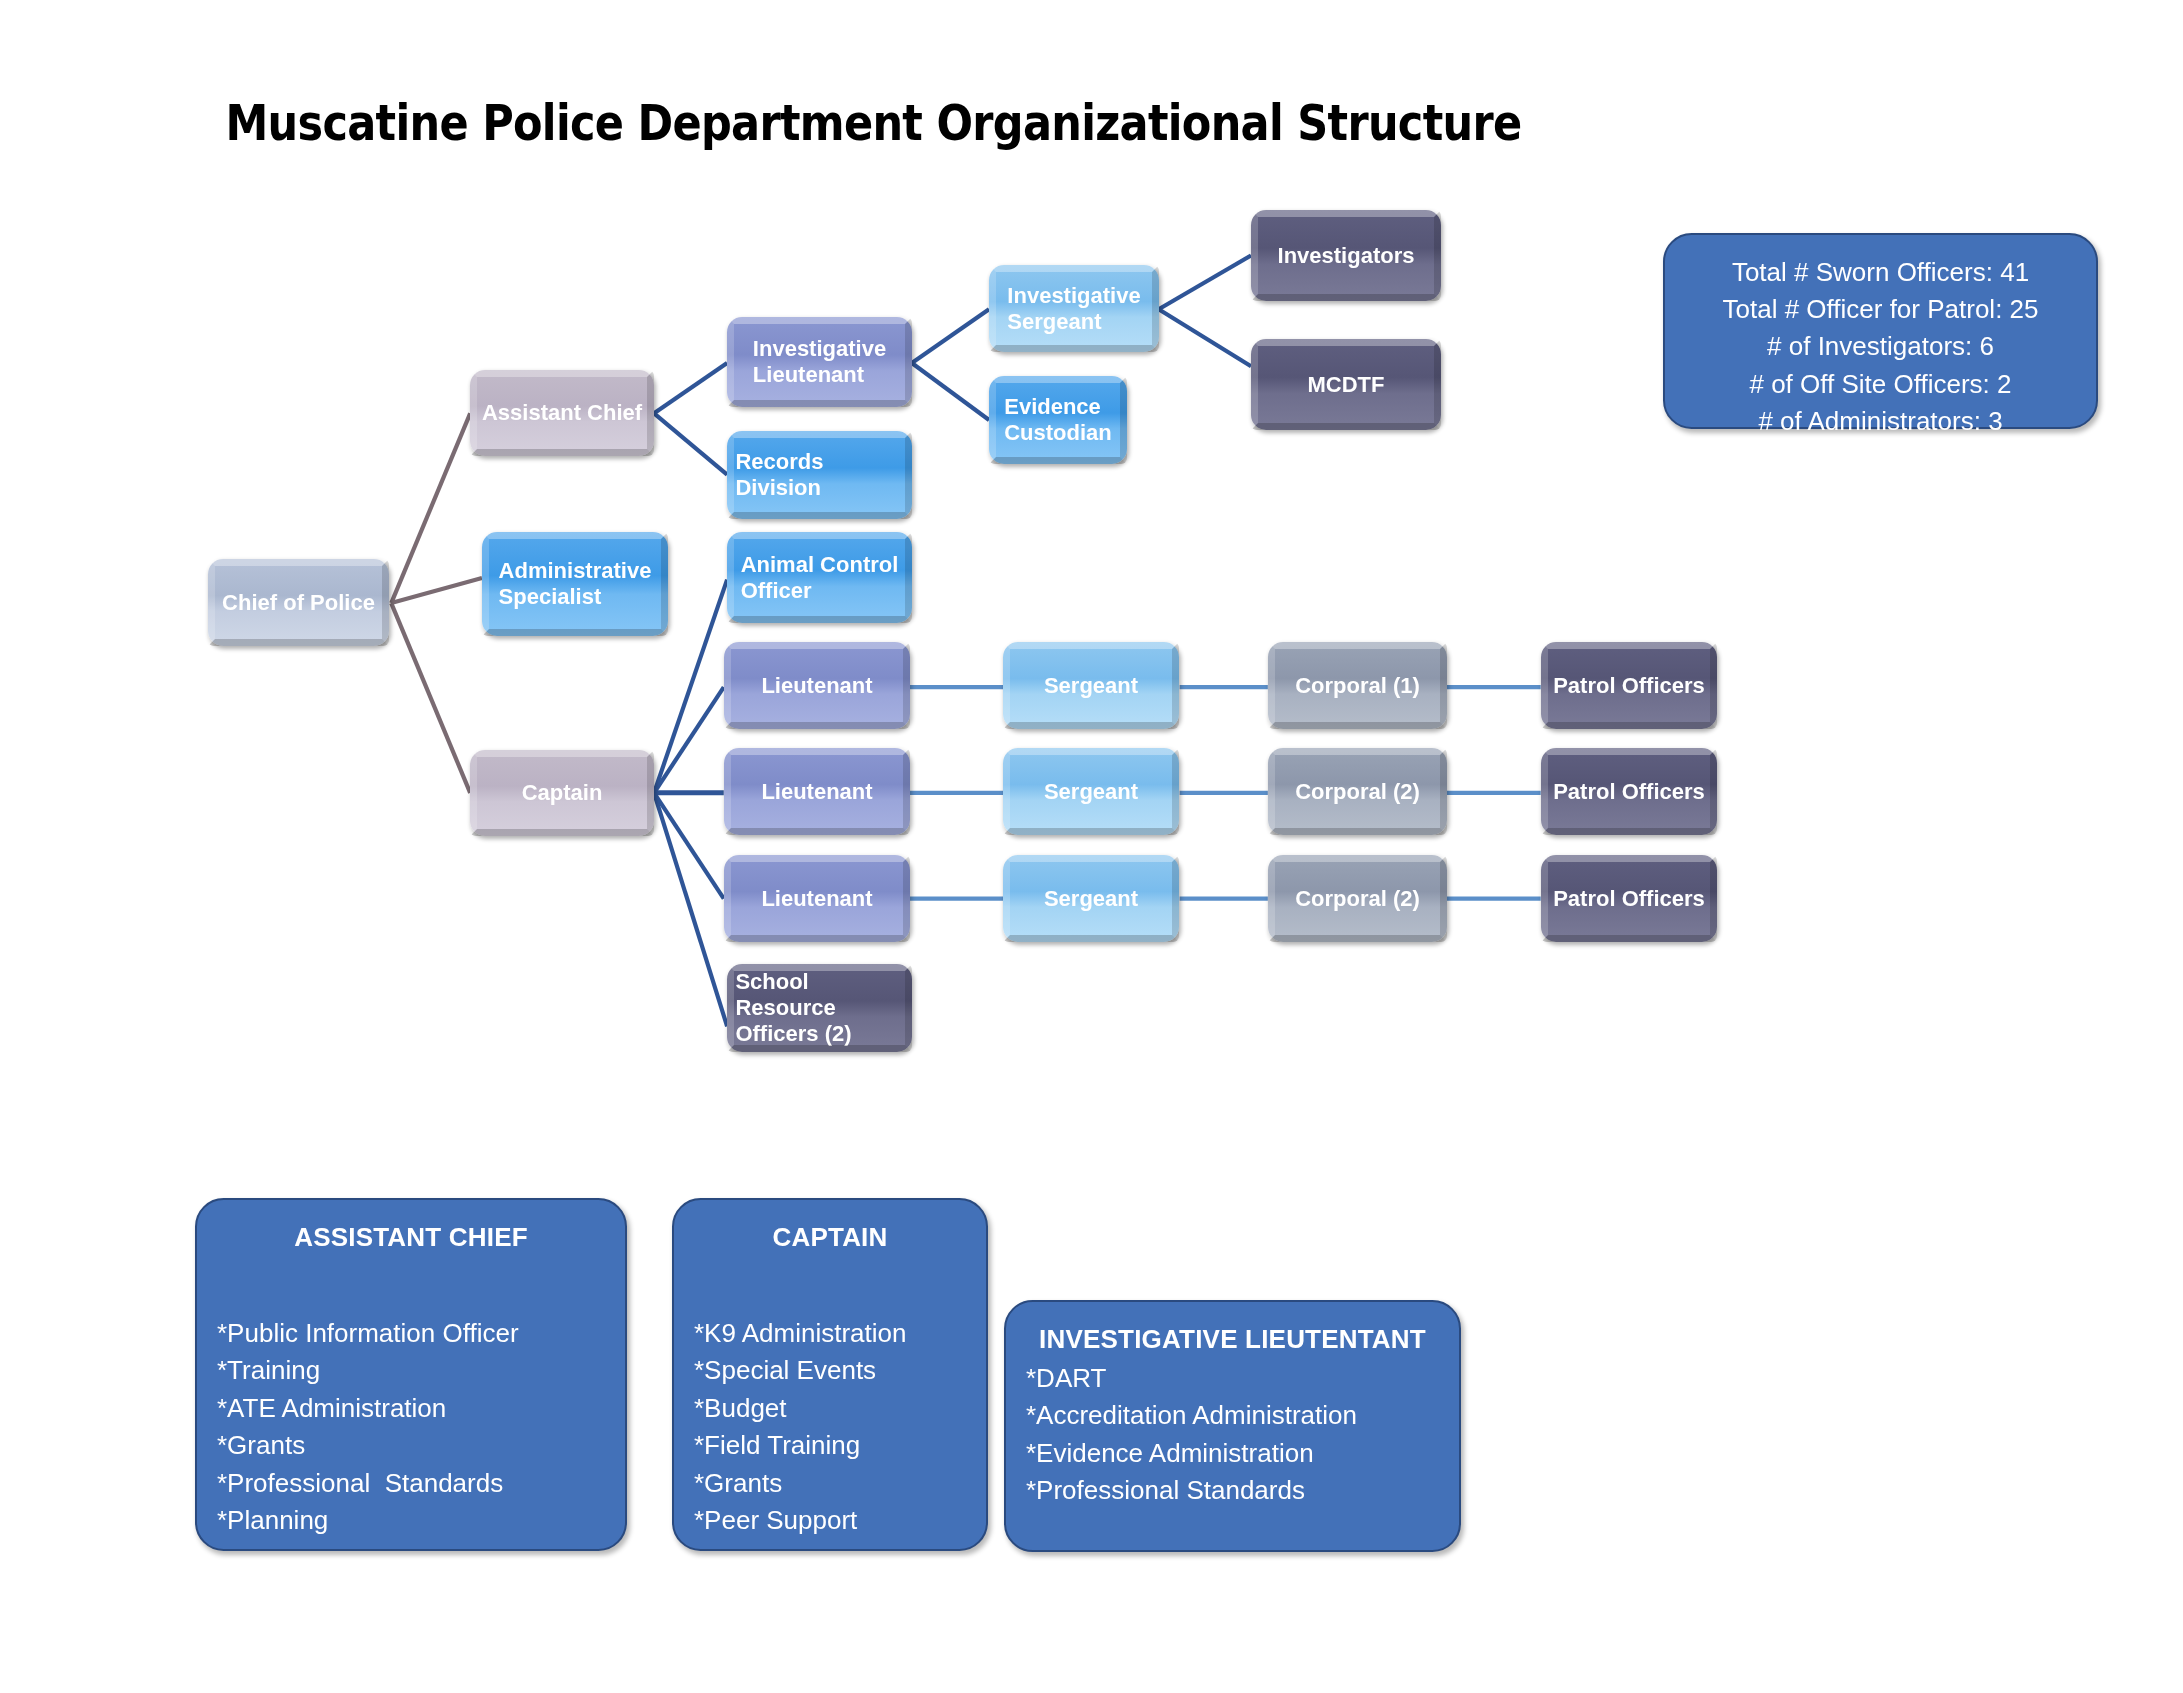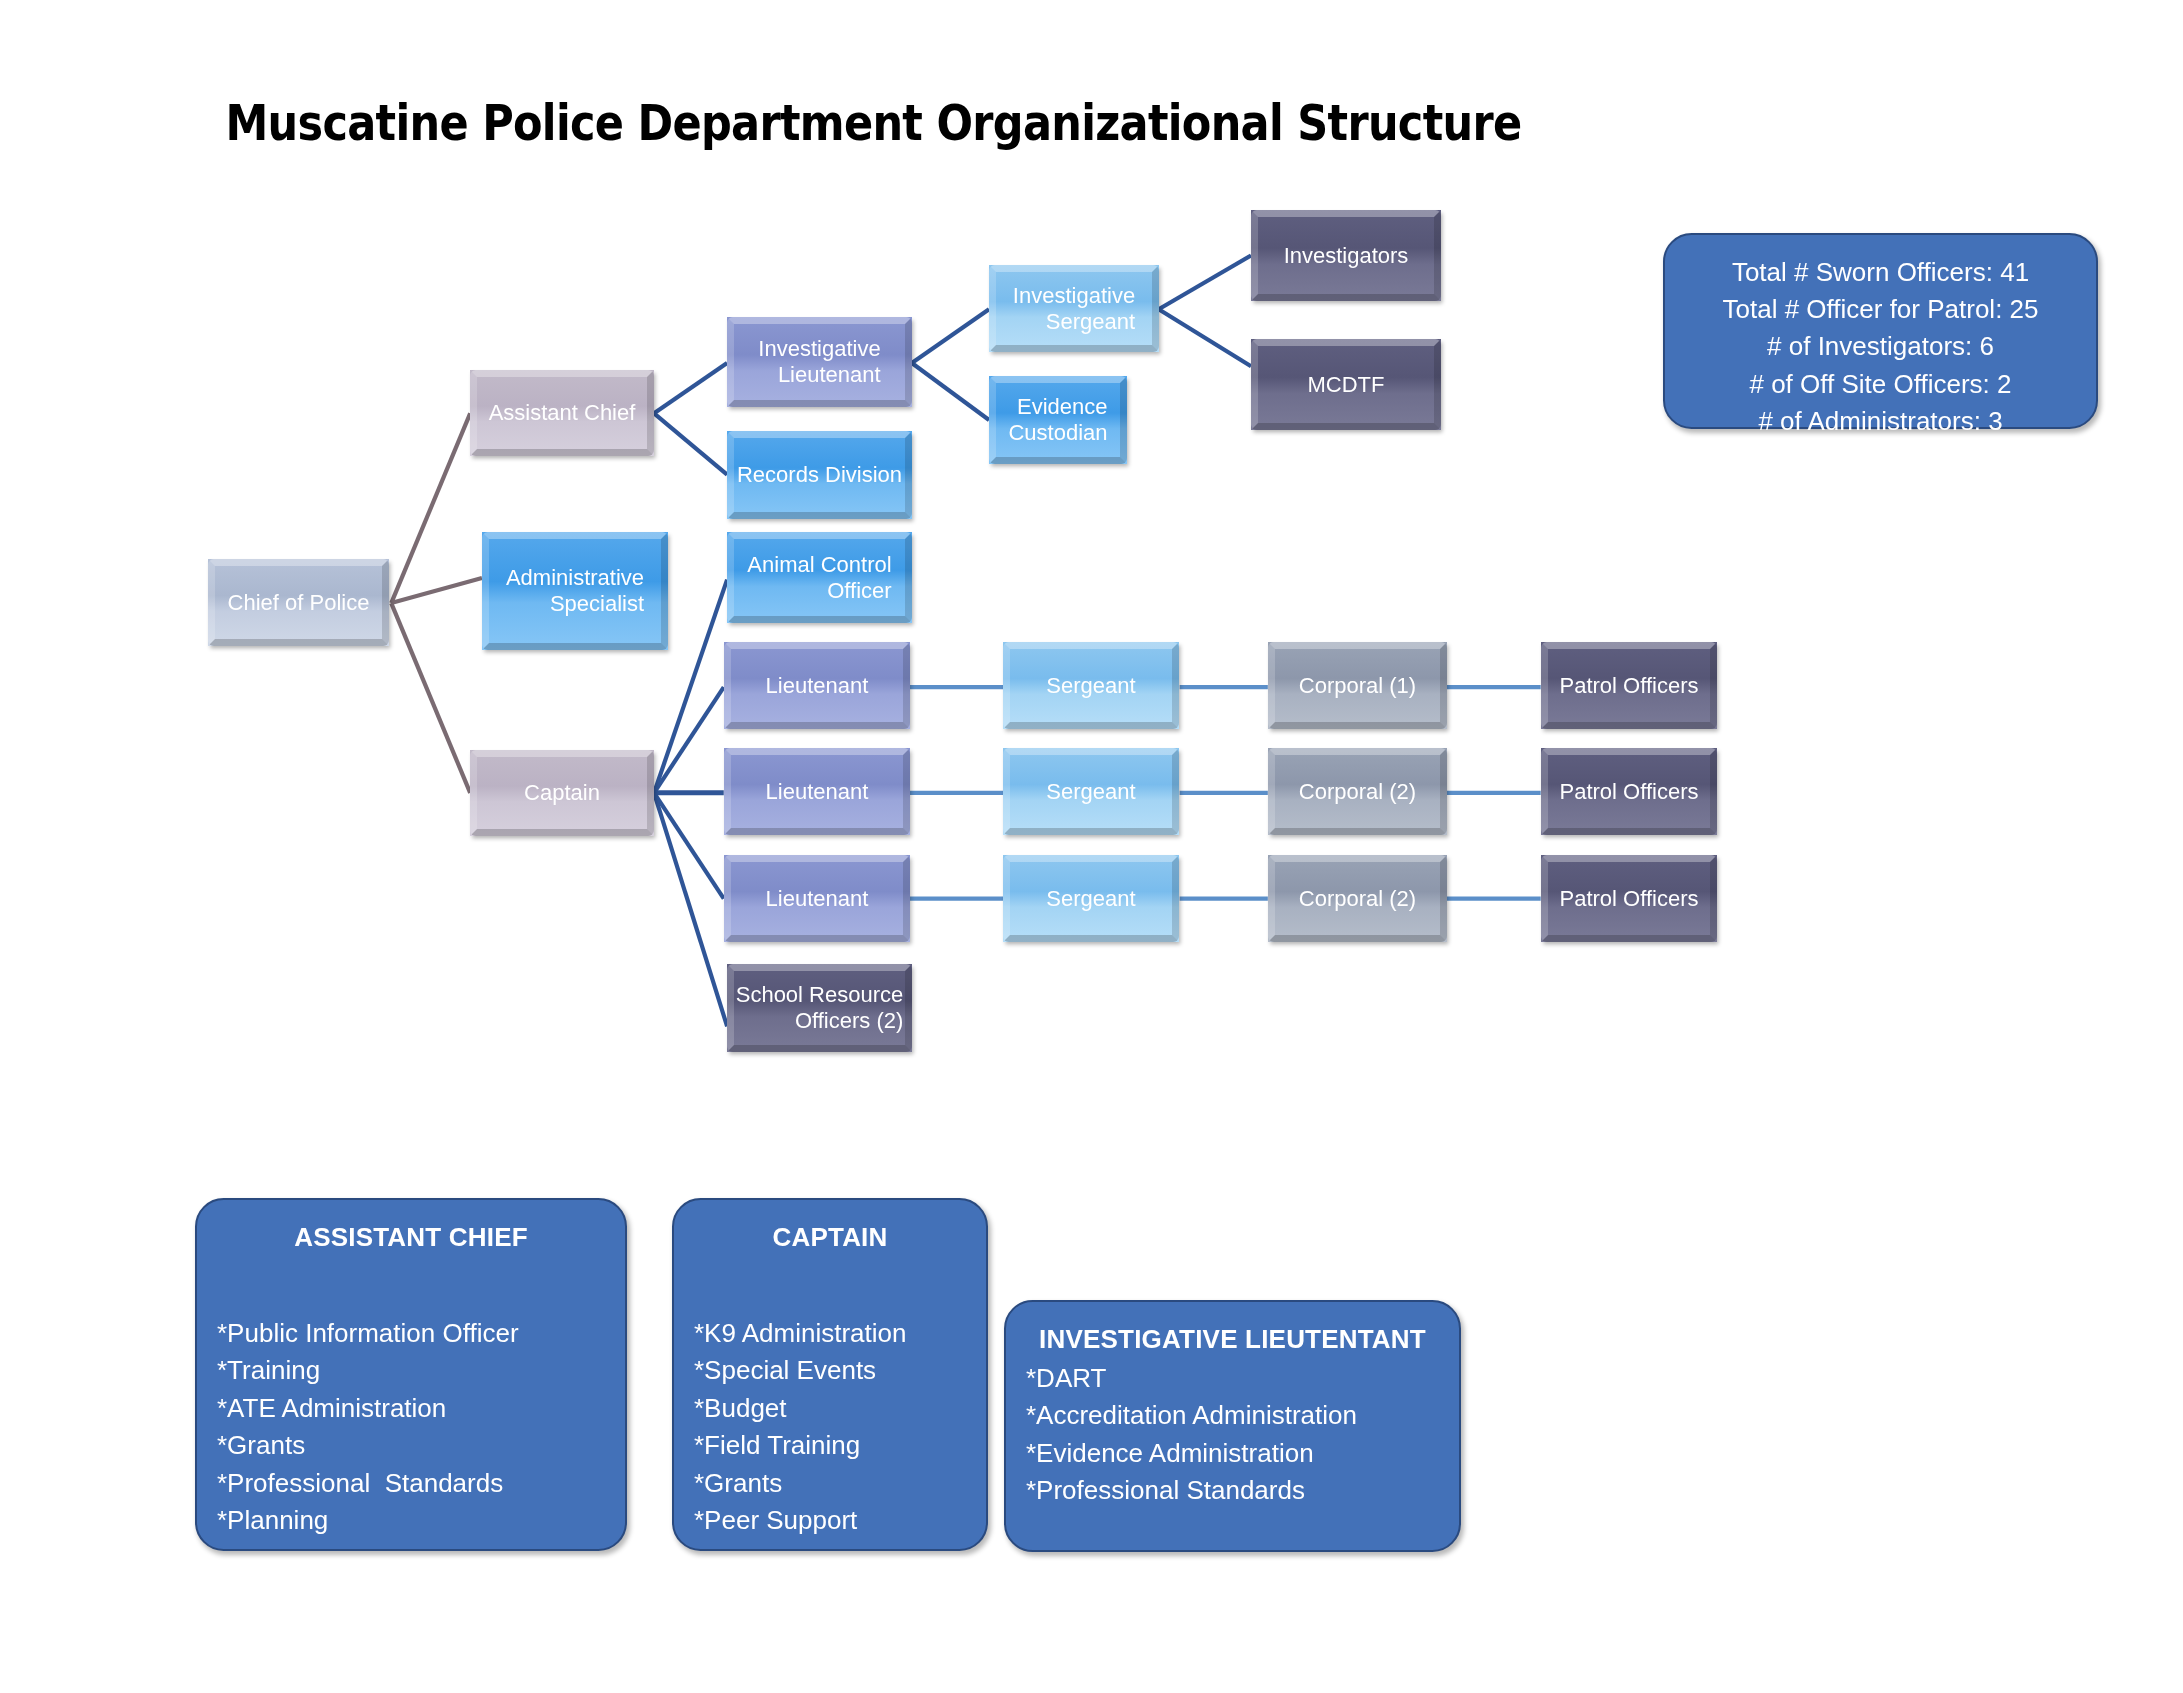--- a/index.html
+++ b/index.html
@@ -45,27 +45,28 @@
     pointer-events: none;
   }
 
   
   .node {
     position: absolute;
     box-sizing: border-box;
     display: flex;
     align-items: center;
     justify-content: center;
-    text-align: right;
+    text-align: left;
     color: #ffffff;
     font-size: 22px;
     line-height: 1.18;
-    border-radius: 0;
+    border-radius: 15px;
     padding: 1.7px 8.4px;
     box-shadow: 1.7px 2.5px 4.2px rgba(0,0,0,0.30);
+    font-weight: bold;
   }
   .node span { display: block; }
 
   
   .node::before {
     content: "";
     position: absolute;
     left: 0; top: 0; right: 0; bottom: 0;
     border-radius: 5.9px;
     border-top: 7.6px solid rgba(255,255,255,0.32);
@@ -181,21 +182,21 @@
   </svg>
 
   <div class="node c-chief" style="left:208px; top:559px; width:181px; height:87px;">
     <span>Chief of Police</span>
   </div>
 
   <div class="node c-mauve" style="left:470px; top:370px; width:184px; height:86px;">
     <span>Assistant Chief</span>
   </div>
 
-  <div class="node c-brightblue" style="left:482px; top:532px; width:186px; height:118px; white-space:pre-line;">
+  <div class="node c-brightblue" style="left:482px; top:532px; width:186px; height:104px; white-space:pre-line;">
     <span>Administrative
 Specialist</span>
   </div>
 
   <div class="node c-mauve" style="left:470px; top:750px; width:184px; height:86px;">
     <span>Captain</span>
   </div>
 
   <div class="node c-periwinkle" style="left:727px; top:317px; width:185px; height:90px; white-space:pre-line;">
     <span>Investigative

